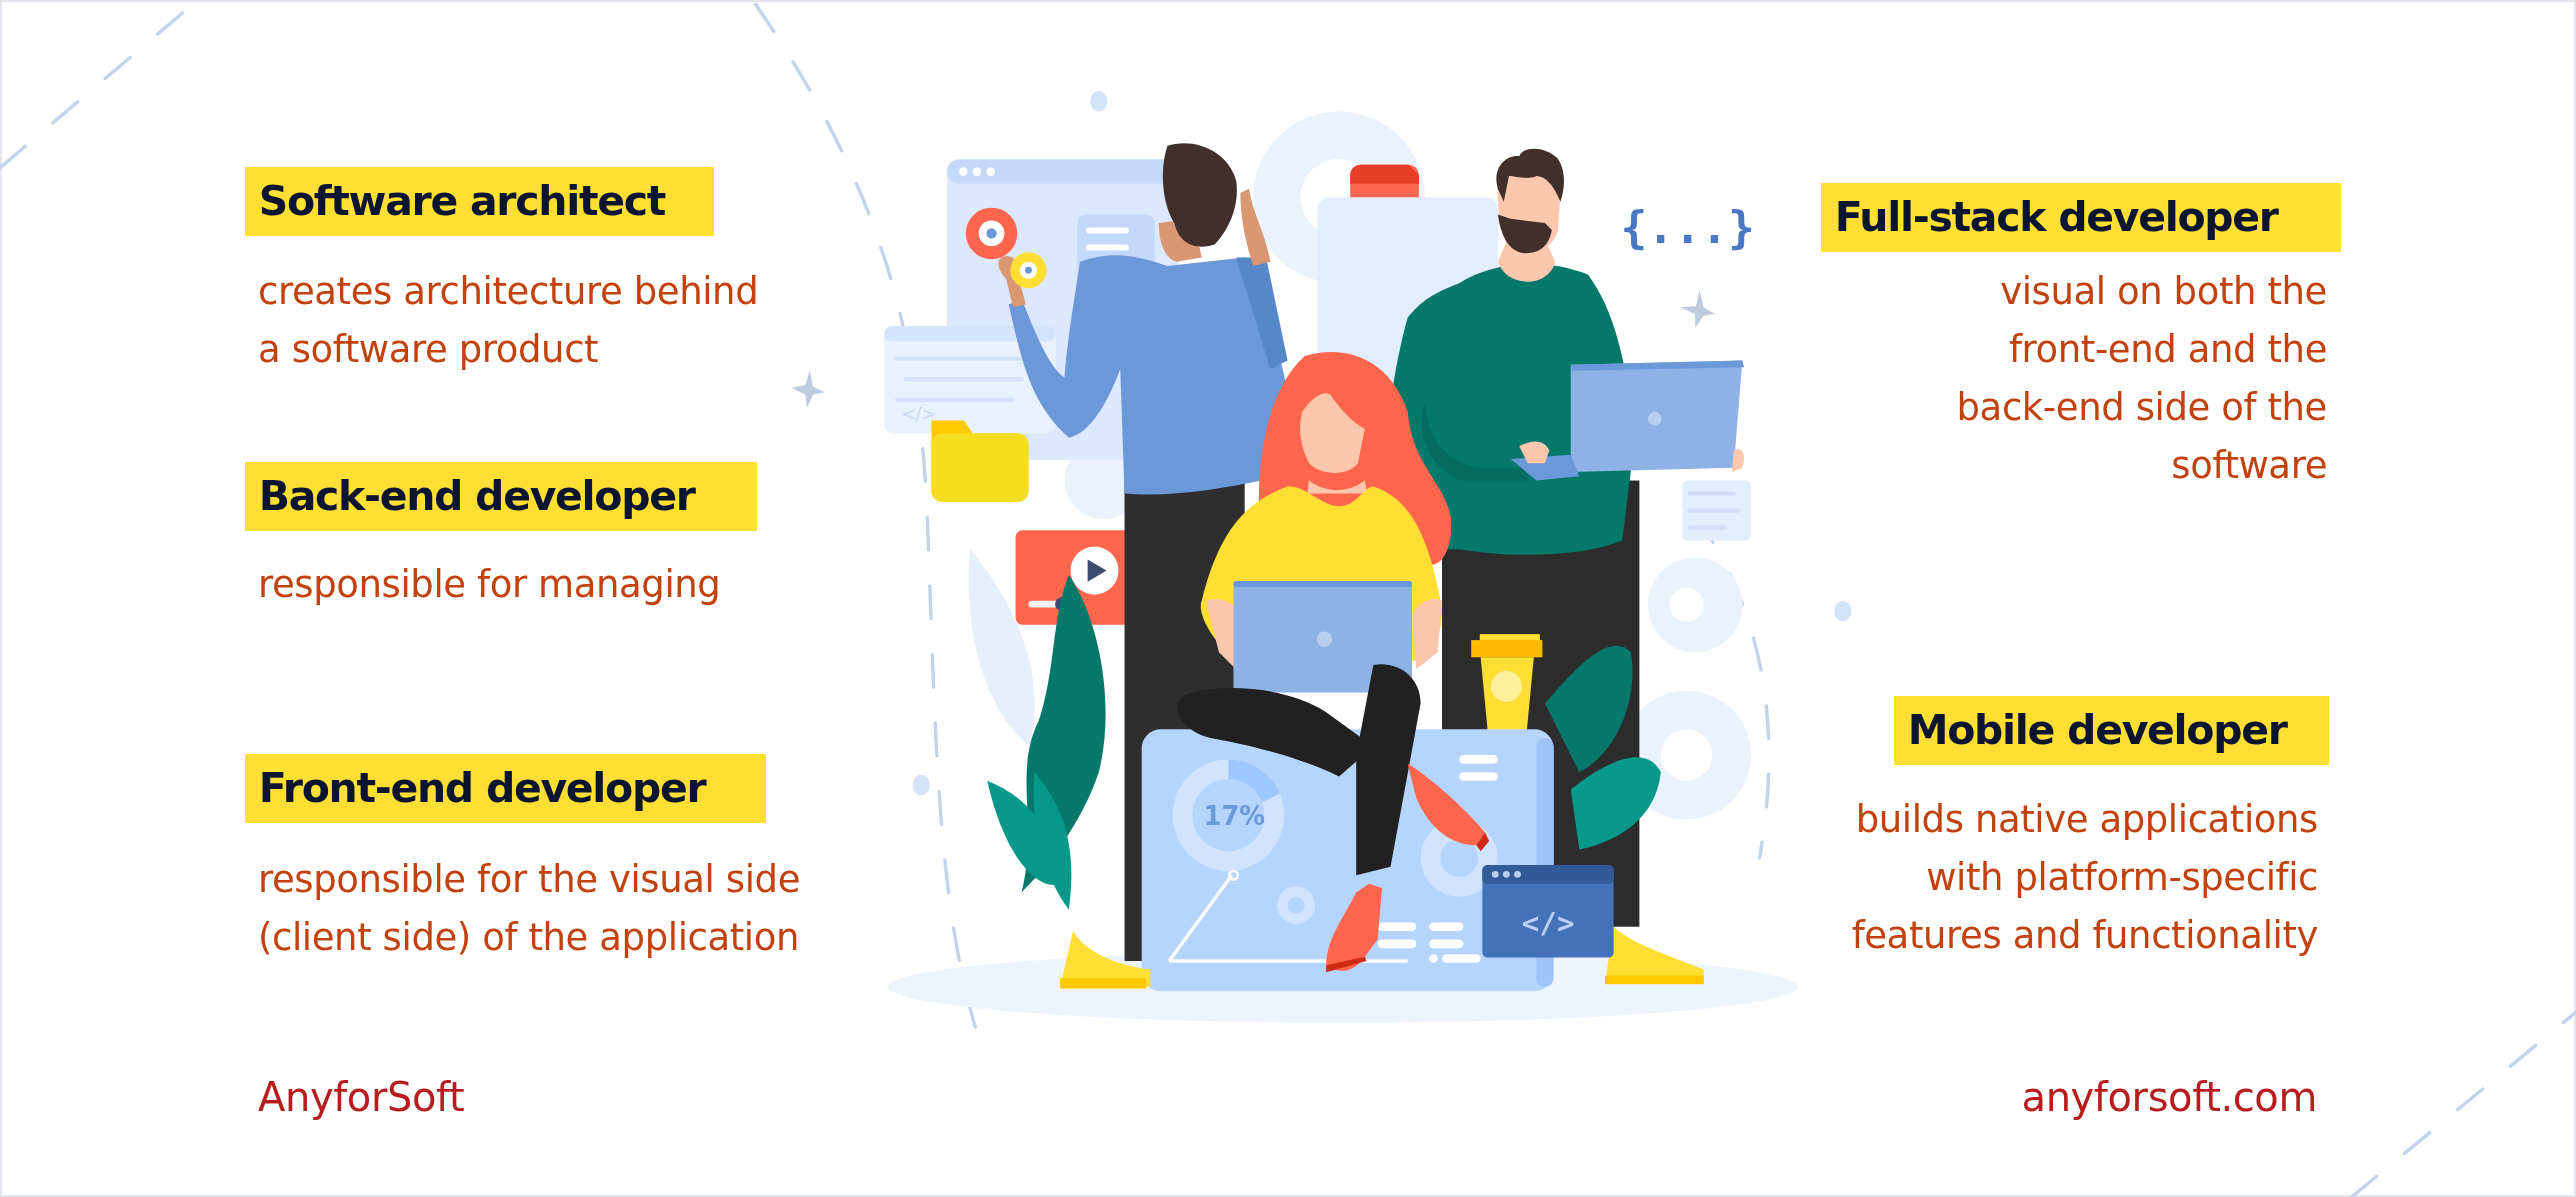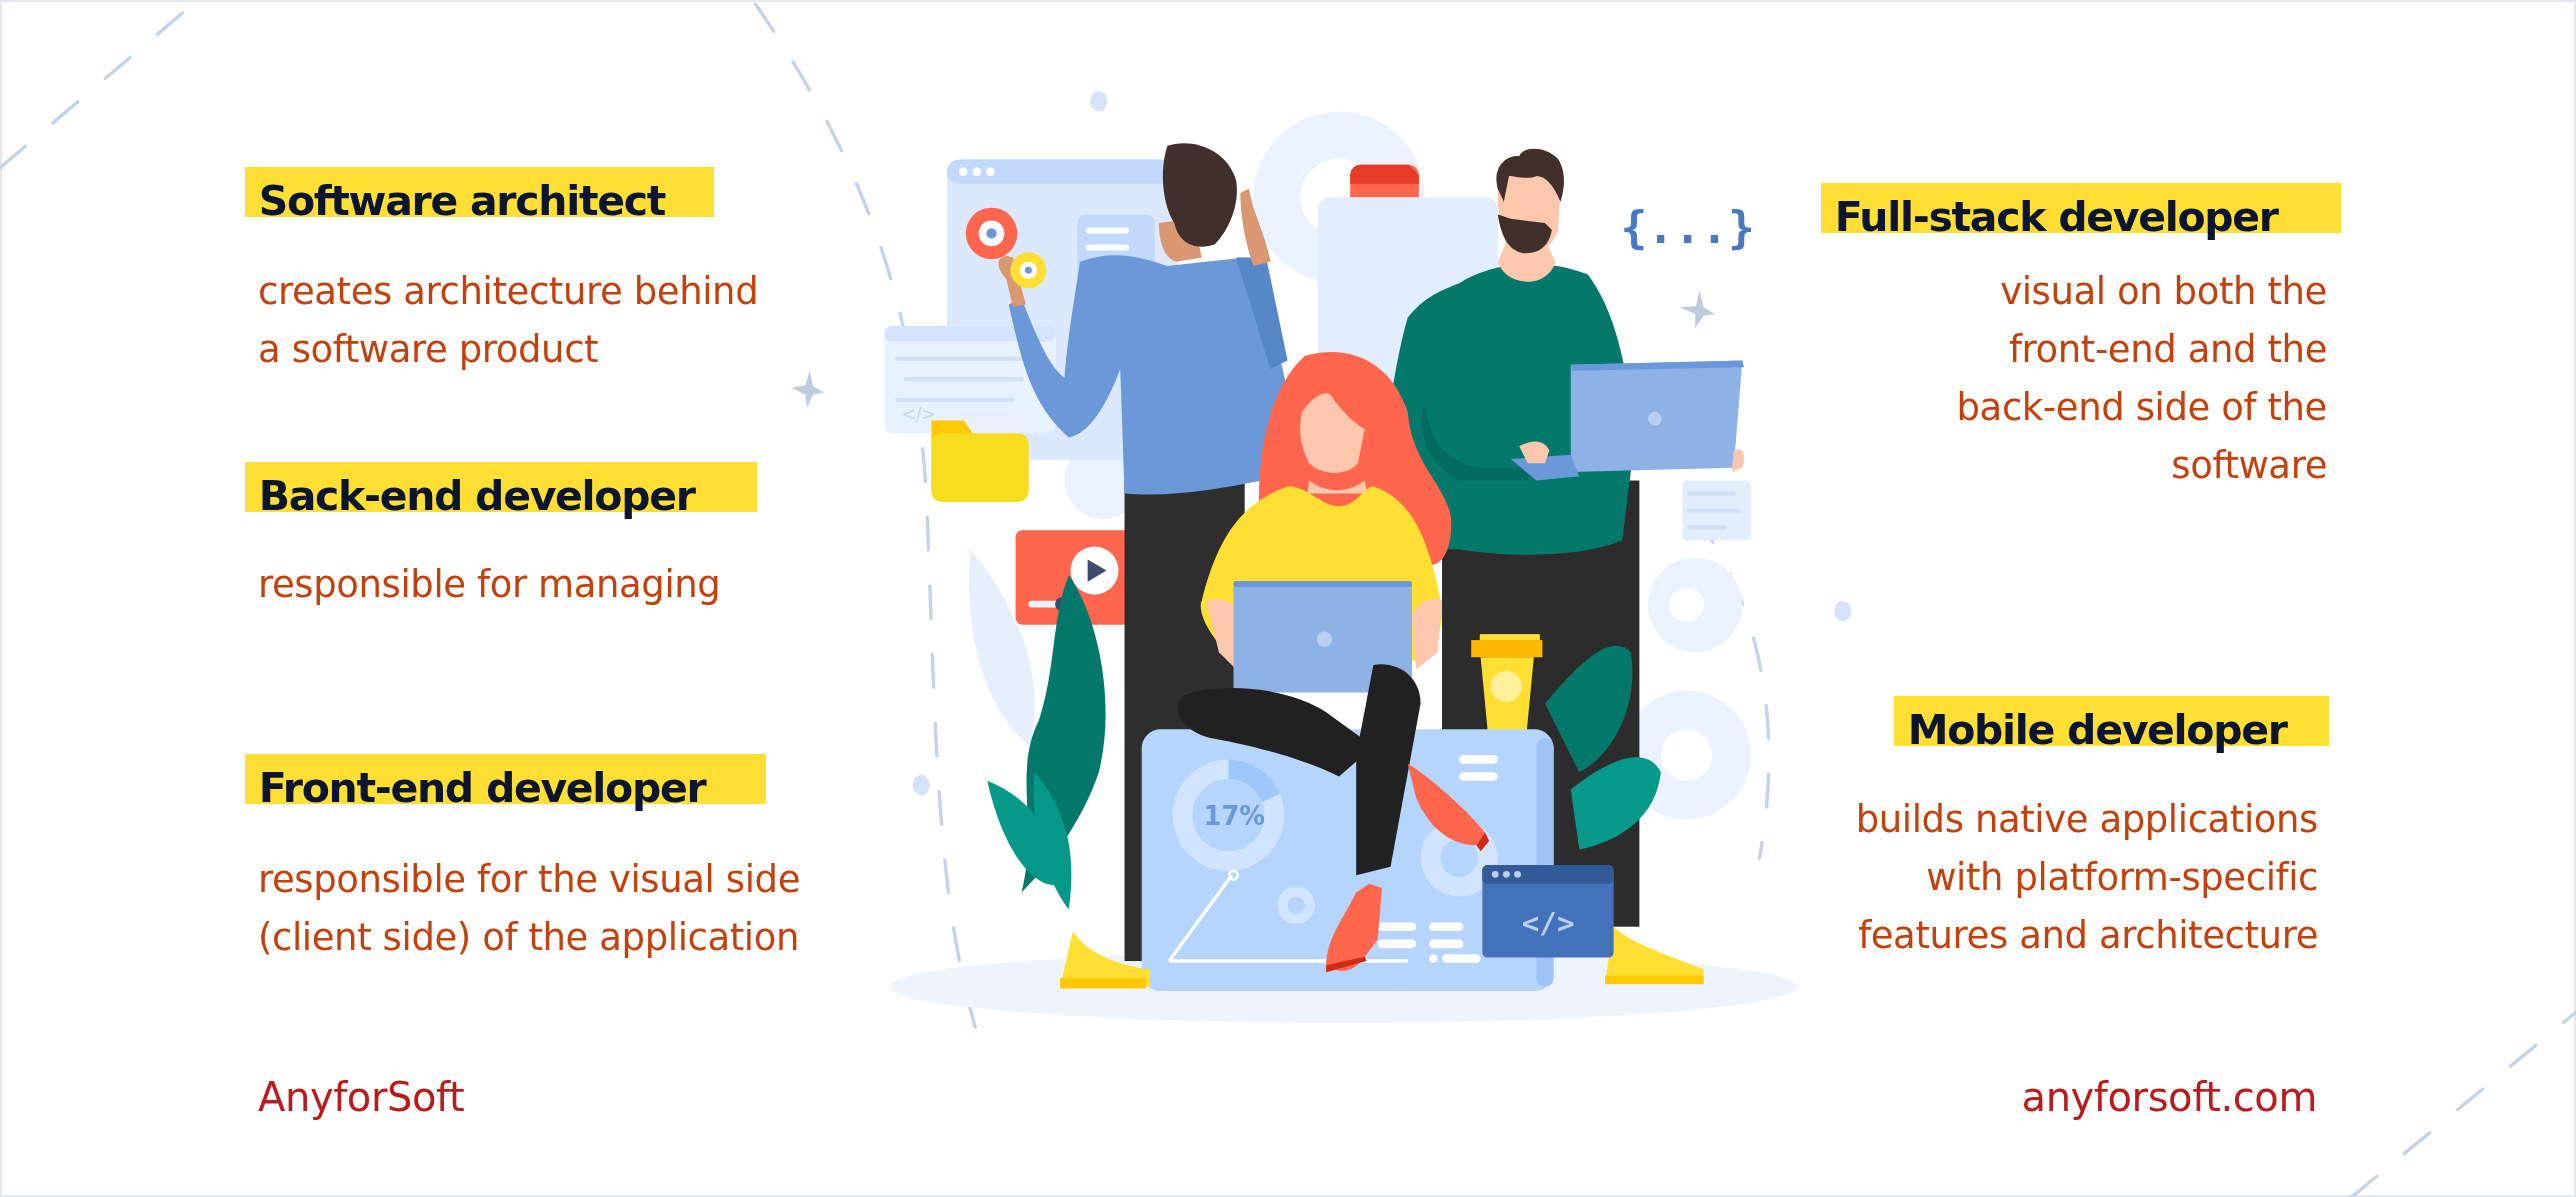--- a/index.html
+++ b/index.html
@@ -5,21 +5,21 @@
   html, body { margin: 0; padding: 0; background: #ffffff; }
   body { width: 2576px; height: 1197px; position: relative; overflow: hidden; }
   .frame {
     position: absolute; left: 0; top: 0; width: 2576px; height: 1197px;
     box-sizing: border-box; border: 2.6px solid #e4e6ee; background: #ffffff;
   }
   .deco { position: absolute; left: 0; top: 0; width: 2576px; height: 1197px; }
   .label {
     position: absolute; background: #ffdf33; color: #0c1530;
     font-family: "DejaVu Sans", sans-serif; font-weight: bold;
-    font-size: 41px; line-height: 69px; height: 50px;
+    font-size: 41px; line-height: 69px; height: 69px;
     padding: 0 13.7px; box-sizing: border-box; white-space: nowrap;
     letter-spacing: -1.3px;
   }
   .desc {
     position: absolute; color: #c2410c;
     font-family: "DejaVu Sans", sans-serif; font-size: 37px;
     line-height: 58px; letter-spacing: -0.4px; white-space: nowrap;
   }
   .desc span { display: block; }
   .desc.right { text-align: right; }
@@ -255,18 +255,18 @@
   <span>visual on both the</span>
   <span>front-end and the</span>
   <span>back-end side of the</span>
   <span>software</span>
 </div>
 
 <div class="label" style="left:1894px; top:696px; width:435px;">Mobile developer</div>
 <div class="desc right" style="right:258px; top:791px;">
   <span>builds native applications</span>
   <span>with platform-specific</span>
-  <span>features and architecture</span>
+  <span>features and functionality</span>
 </div>
 
 <div class="footer" style="left:258px; top:1078px;">AnyforSoft</div>
 <div class="footer" style="right:259px; top:1078px;">anyforsoft.com</div>
 
 
 </body></html>

